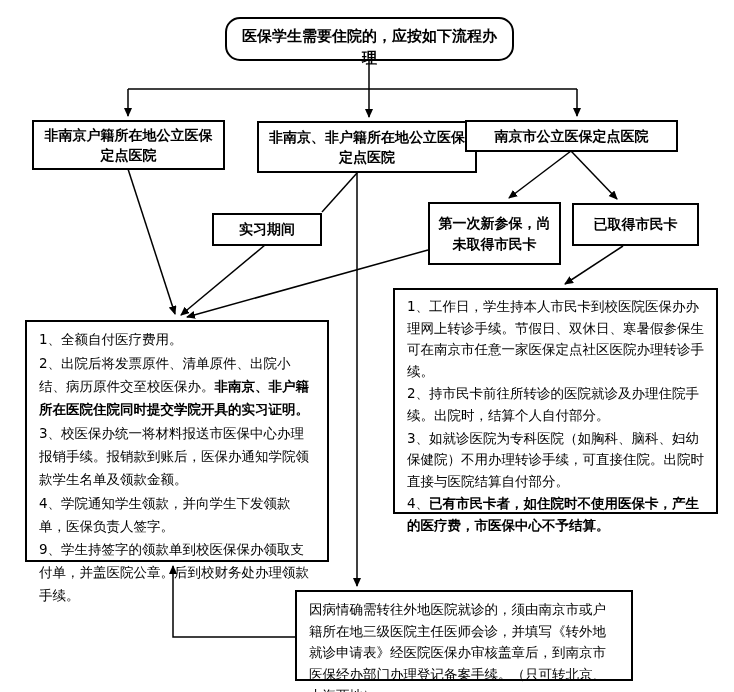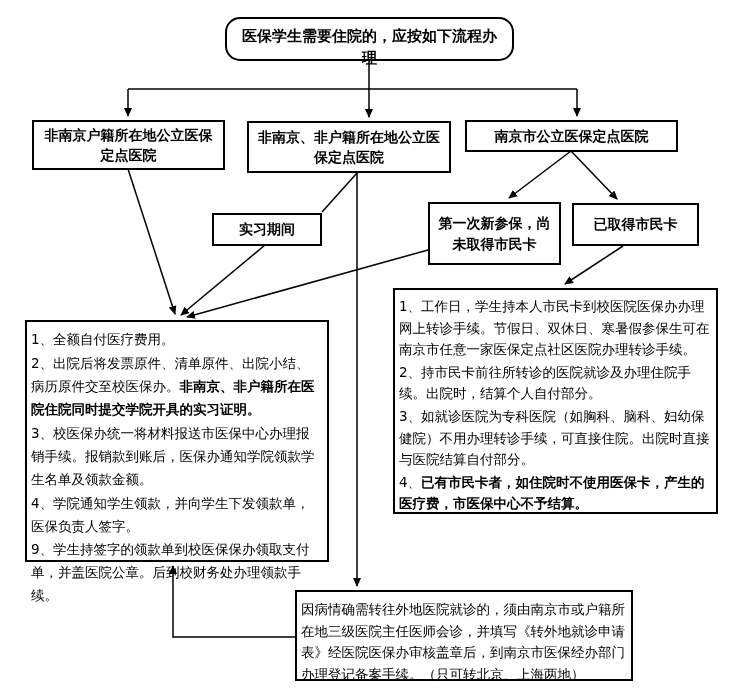--- a/index.html
+++ b/index.html
@@ -40,21 +40,21 @@
     padding: 2px 8px;
   }
   .title-node {
     font-size: 15px;
     align-items: flex-start;
     padding-top: 7px;
   }
   .text-node {
     font-size: 13.5px;
     line-height: 1.7;
-    padding: 6px 4px;
+    padding: 6px 12px;
     text-align: left;
   }
   .text-node p {
     margin: 0 0 1px 0;
   }
   .bold-seg {
     font-weight: bold;
   }
 </style>
 </head>
@@ -91,21 +91,21 @@
   </svg>
 
   <div class="node label-node title-node" style="left:225px; top:17px; width:289px; height:44px;border-radius:15px;">
     <span>医保学生需要住院的，应按如下流程办理</span>
   </div>
 
   <div class="node label-node" style="left:32px; top:120px; width:193px; height:50px;">
     <span>非南京户籍所在地公立医保定点医院</span>
   </div>
 
-  <div class="node label-node" style="left:247px; top:121px; width:204px; height:52px;">
+  <div class="node label-node" style="left:257px; top:121px; width:220px; height:52px;">
     <span>非南京、非户籍所在地公立医保定点医院</span>
   </div>
 
   <div class="node label-node" style="left:465px; top:120px; width:213px; height:32px;">
     <span>南京市公立医保定点医院</span>
   </div>
 
   <div class="node label-node" style="left:212px; top:213px; width:110px; height:33px;">
     <span>实习期间</span>
   </div>

